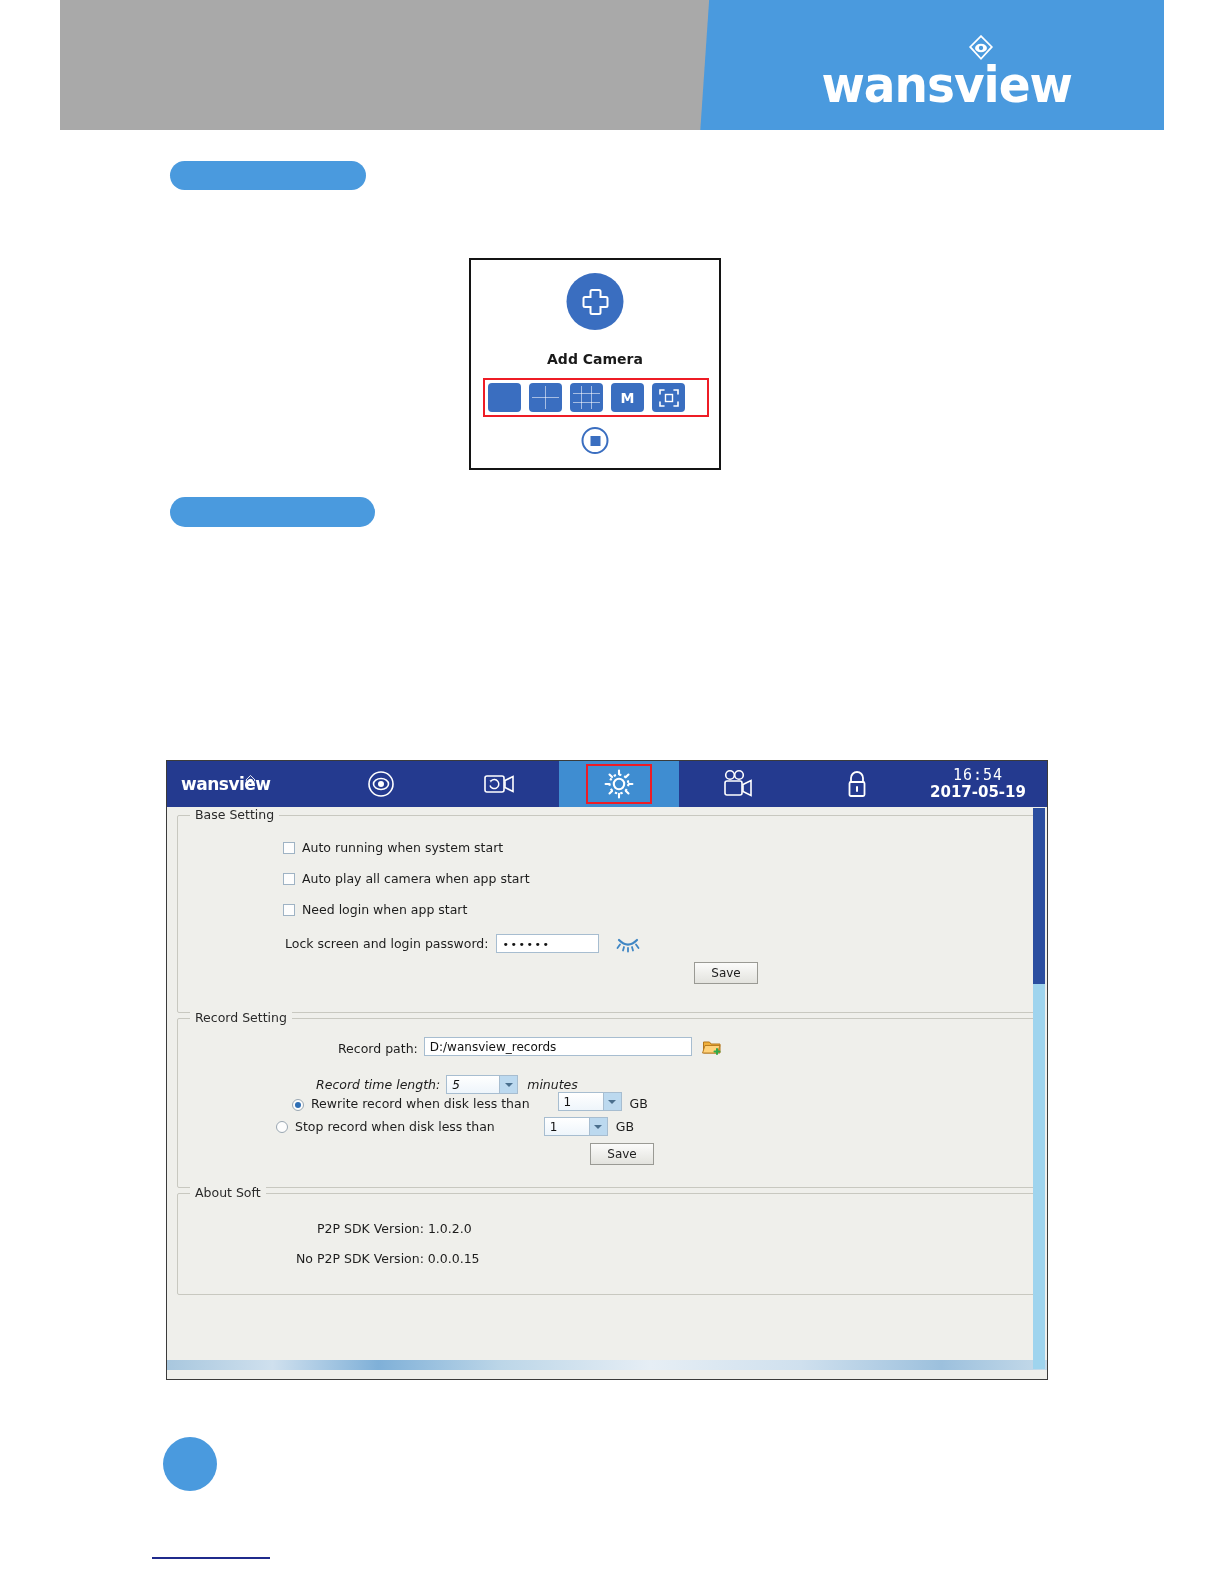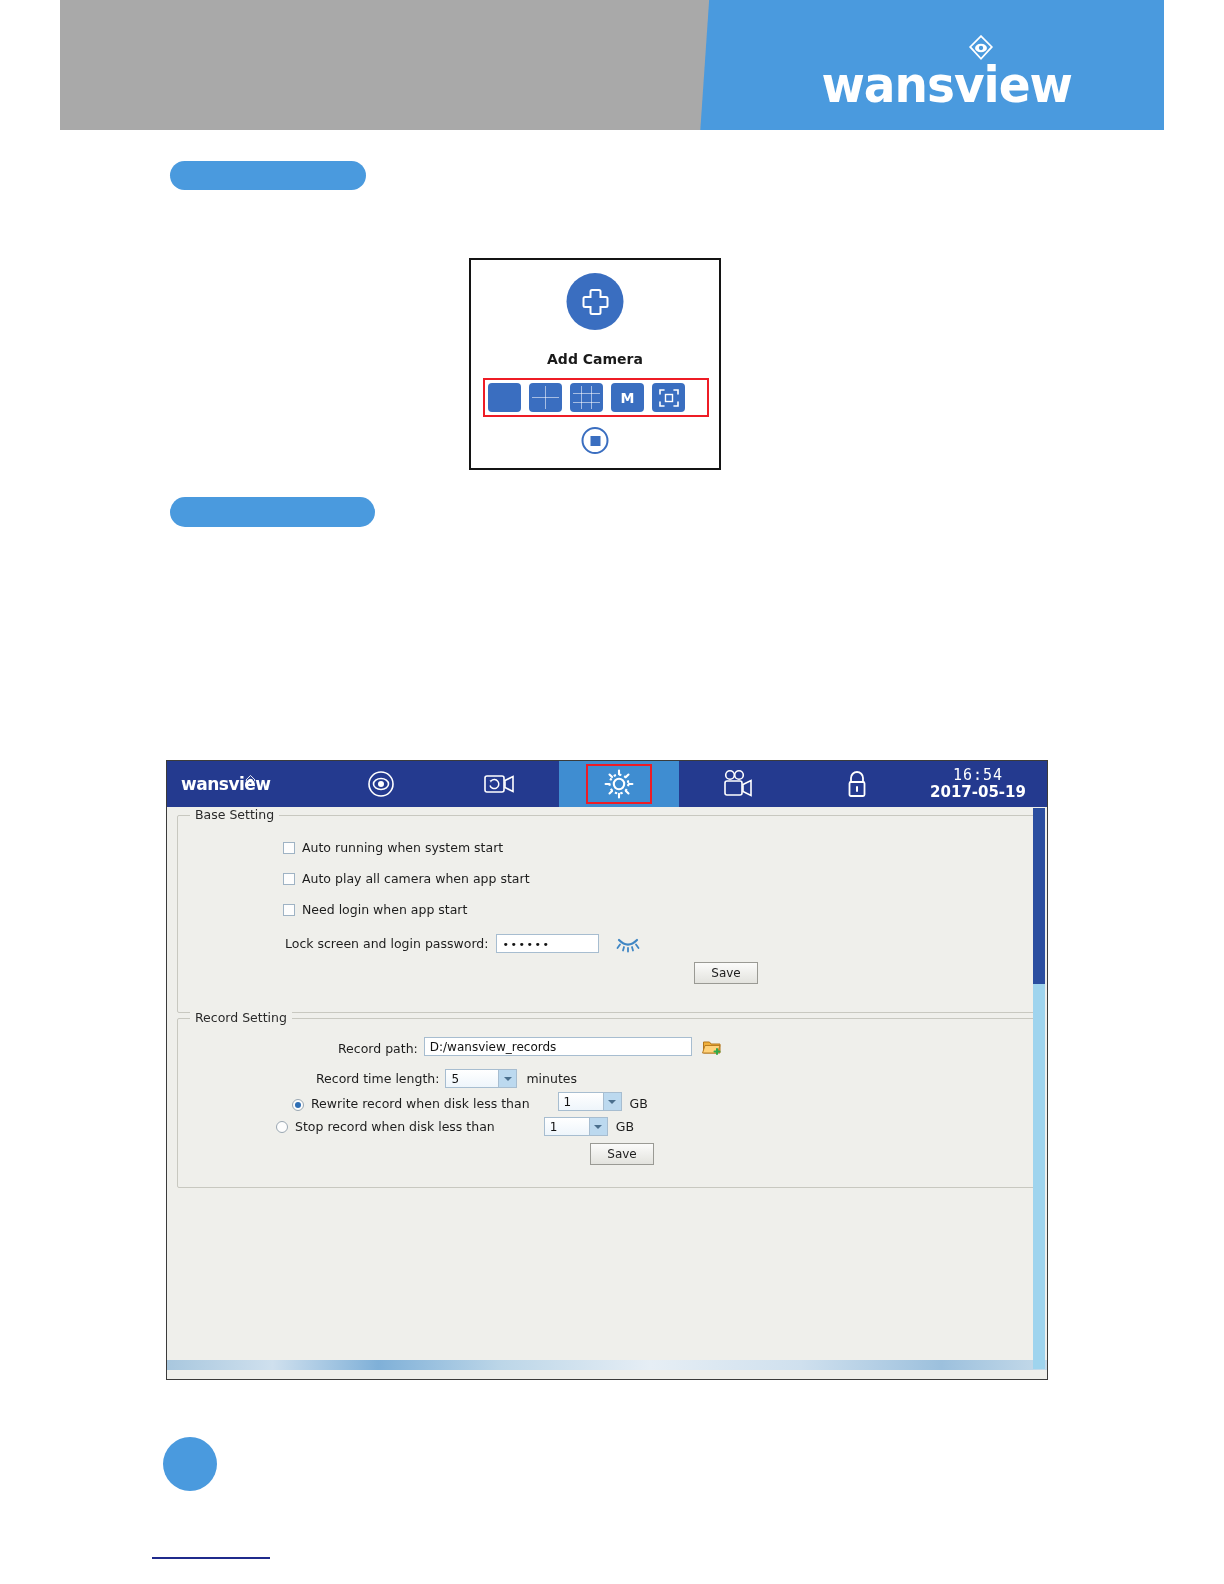--- a/index.html
+++ b/index.html
@@ -430,21 +430,21 @@
       <div style="position:absolute;left:160px;top:18px;display:flex;align-items:flex-end;">
         <span class="lbl">Record path:</span>
         <span class="txtfield" style="width:268px;margin-left:6px;">D:/wansview_records</span>
         <svg width="20" height="18" viewBox="0 0 20 18" style="margin-left:10px;">
           <path d="M1.5 4 h6 l1.5 2 h9 v9 h-16.5 z" fill="#f0b03c" stroke="#b3761b" stroke-width="1"></path>
           <path d="M3 7.5 h15 l-2.5 7.5 h-15 z" fill="#ffd27a" stroke="#b3761b" stroke-width="0.9"></path>
           <path d="M15 11 v5 M12.5 13.5 h5" stroke="#2faa4a" stroke-width="2" stroke-linecap="round"></path>
         </svg>
       </div>
 
-      <div style="position:absolute;left:138px;top:50px;display:flex;align-items:center;">
+      <div style="position:absolute;left:138px;top:56px;display:flex;align-items:center;font-style:italic;">
         <span class="lbl">Record time length:</span>
         <span class="ddl" style="width:72px;margin-left:6px;">
           <span class="val">5</span>
           <span class="arrow"></span>
         </span>
         <span class="lbl" style="margin-left:9px;">minutes</span>
       </div>
 
       <div style="position:absolute;left:114px;top:73px;display:flex;align-items:flex-end;">
         <span class="radio on"></span>
@@ -463,20 +463,25 @@
           <span class="val">1</span>
           <span class="arrow"></span>
         </span>
         <span class="lbl" style="margin-left:8px;">GB</span>
       </div>
 
       <div class="btn" style="position:absolute;left:412px;top:124px;">Save</div>
     </div>
 
 
+    <div class="group" id="group-about">
+      <div class="legend">About Soft</div>
+      <div class="about-line" style="position:absolute;left:139px;top:27px;">P2P SDK Version: 1.0.2.0</div>
+      <div class="about-line" style="position:absolute;left:118px;top:57px;">No P2P SDK Version: 0.0.0.15</div>
+    </div>
 
     <div class="app-desktop-strip"></div>
   </div>
 
   <div class="app-scroll">
     <div class="thumb"></div>
   </div>
 </div>
 
 <div class="blue-circle"></div>

